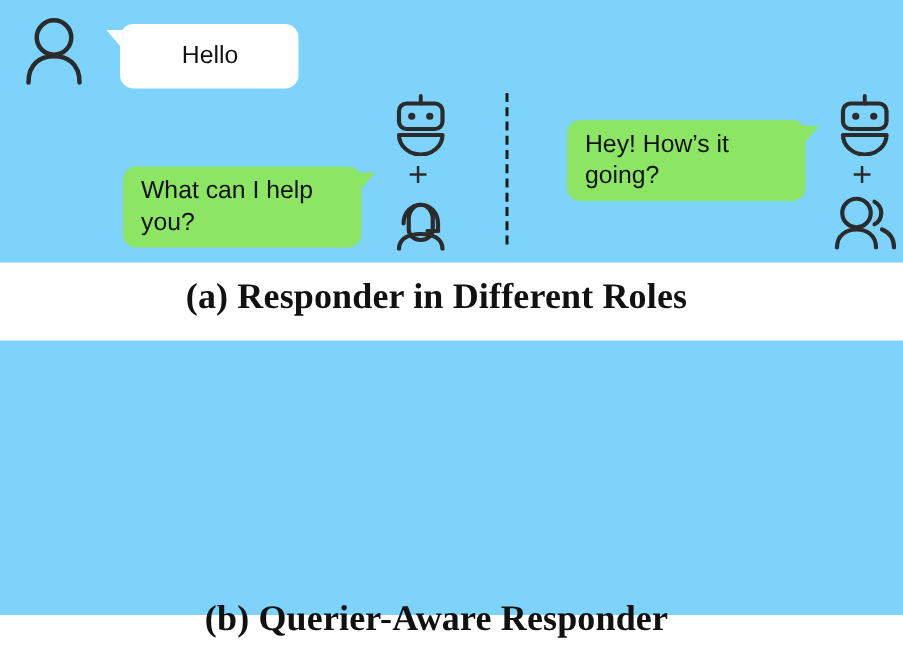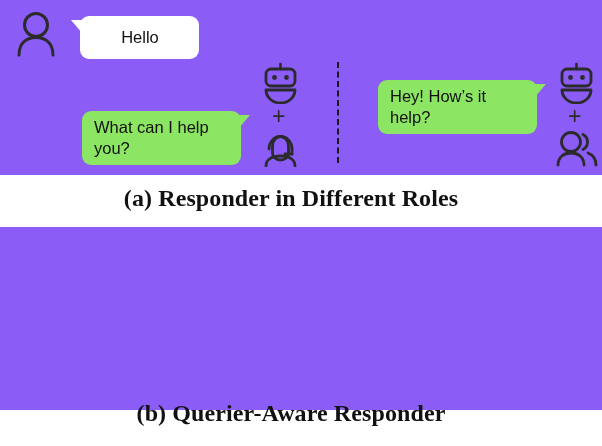--- a/index.html
+++ b/index.html
@@ -13,21 +13,21 @@
     position: relative;
     font-family: "Liberation Sans", sans-serif;
     overflow: hidden;
   }
 
   
   .panel {
     position: absolute;
     left: 0;
     width: 602px;
-    background: #8b5cf6;
+    background: #7dd3fc;
   }
   #panel-a { top: 0px; height: 175px; }
   #panel-b { top: 227px; height: 183px; }
 
   .caption {
     position: absolute;
     left: 0;
     width: 582px;
     text-align: center;
     font-family: "Liberation Serif", serif;
@@ -142,21 +142,21 @@
       <path d="M8 19 A11.5 12.5 0 0 1 31 19" fill="none" stroke="#2b2b2b" stroke-width="2.8" stroke-linecap="round"></path>
       <path d="M11.5 16 A8 9.5 0 0 1 27.5 16 L27.5 23 A8 7 0 0 1 11.5 23 Z" fill="none" stroke="#2b2b2b" stroke-width="2.8" stroke-linejoin="round"></path>
       <line x1="31" y1="19" x2="31" y2="24" stroke="#2b2b2b" stroke-width="2.8" stroke-linecap="round"></line>
       <path d="M31 24 L24 24" fill="none" stroke="#2b2b2b" stroke-width="2.8" stroke-linecap="round"></path>
       <path d="M5 36 C5 29 11.5 26 19.5 26 C27.5 26 34 29 34 36" fill="none" stroke="#2b2b2b" stroke-width="2.8" stroke-linecap="round"></path>
     </svg>
   </span>
 
   <div class="divider" id="divider-a"></div>
 
-  <div class="bubble green tail-right" id="bubble-hey">Hey! How’s it help?</div>
+  <div class="bubble green tail-right" id="bubble-hey">Hey! How’s it going?</div>
 
   <span class="icon" id="icon-robot-a2">
     <svg width="37" height="42" viewBox="0 0 37 42">
       <line x1="18.5" y1="2" x2="18.5" y2="7" stroke="#2b2b2b" stroke-width="2.6" stroke-linecap="round"></line>
       <rect x="4" y="7" width="29" height="17" rx="5" fill="none" stroke="#2b2b2b" stroke-width="2.8"></rect>
       <circle cx="12.5" cy="15.5" r="2.4" fill="#2b2b2b"></circle>
       <circle cx="24.5" cy="15.5" r="2.4" fill="#2b2b2b"></circle>
       <path d="M4 28 L33 28 A14.5 13 0 0 1 4 28 Z" fill="none" stroke="#2b2b2b" stroke-width="2.8" stroke-linejoin="round"></path>
     </svg>
   </span>

